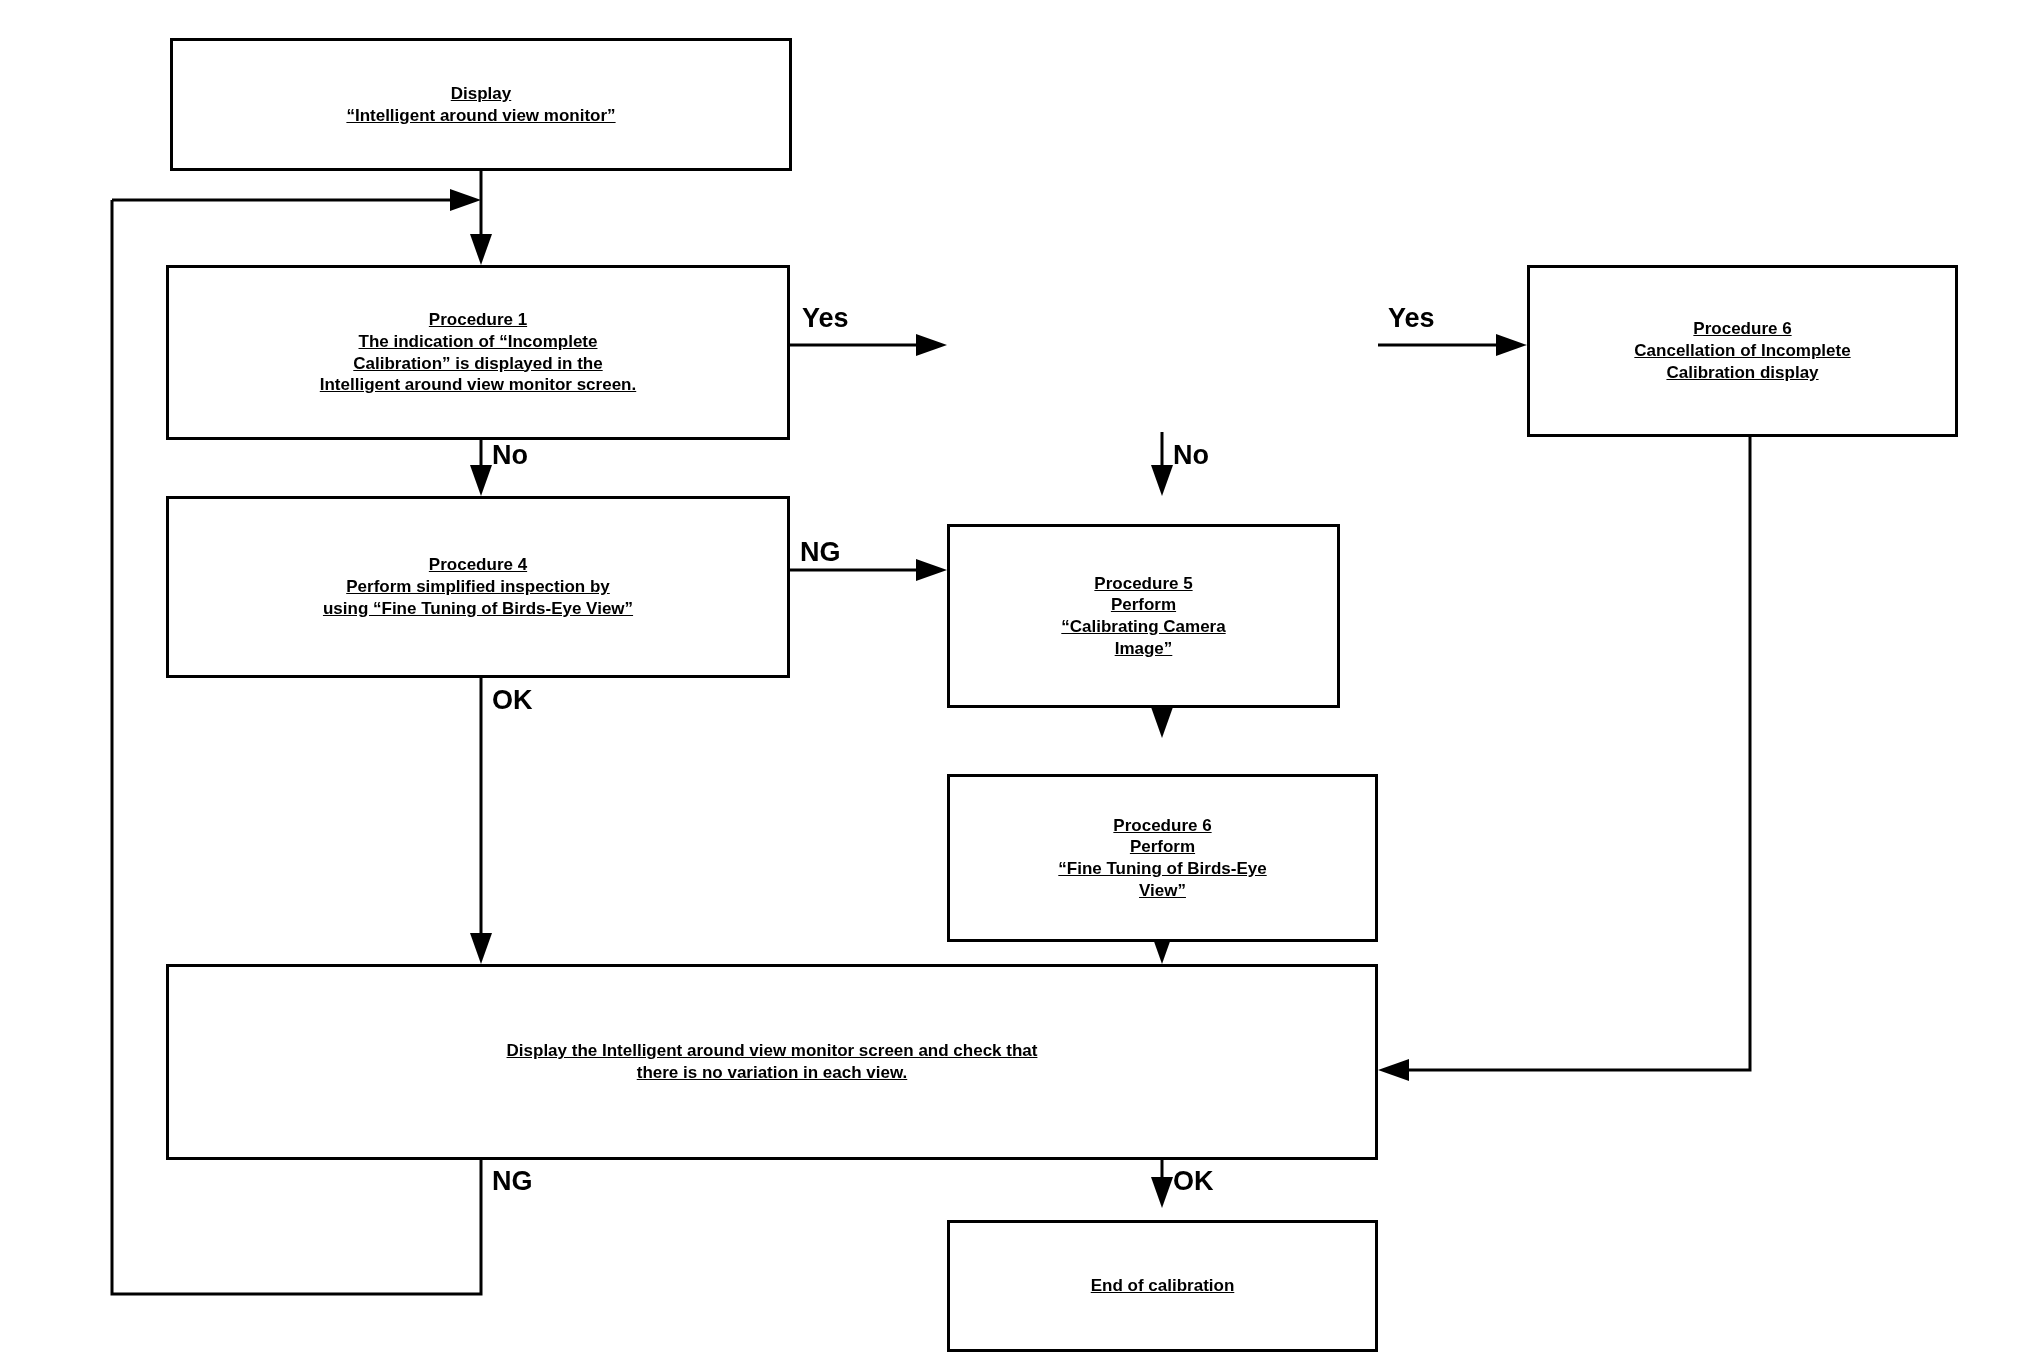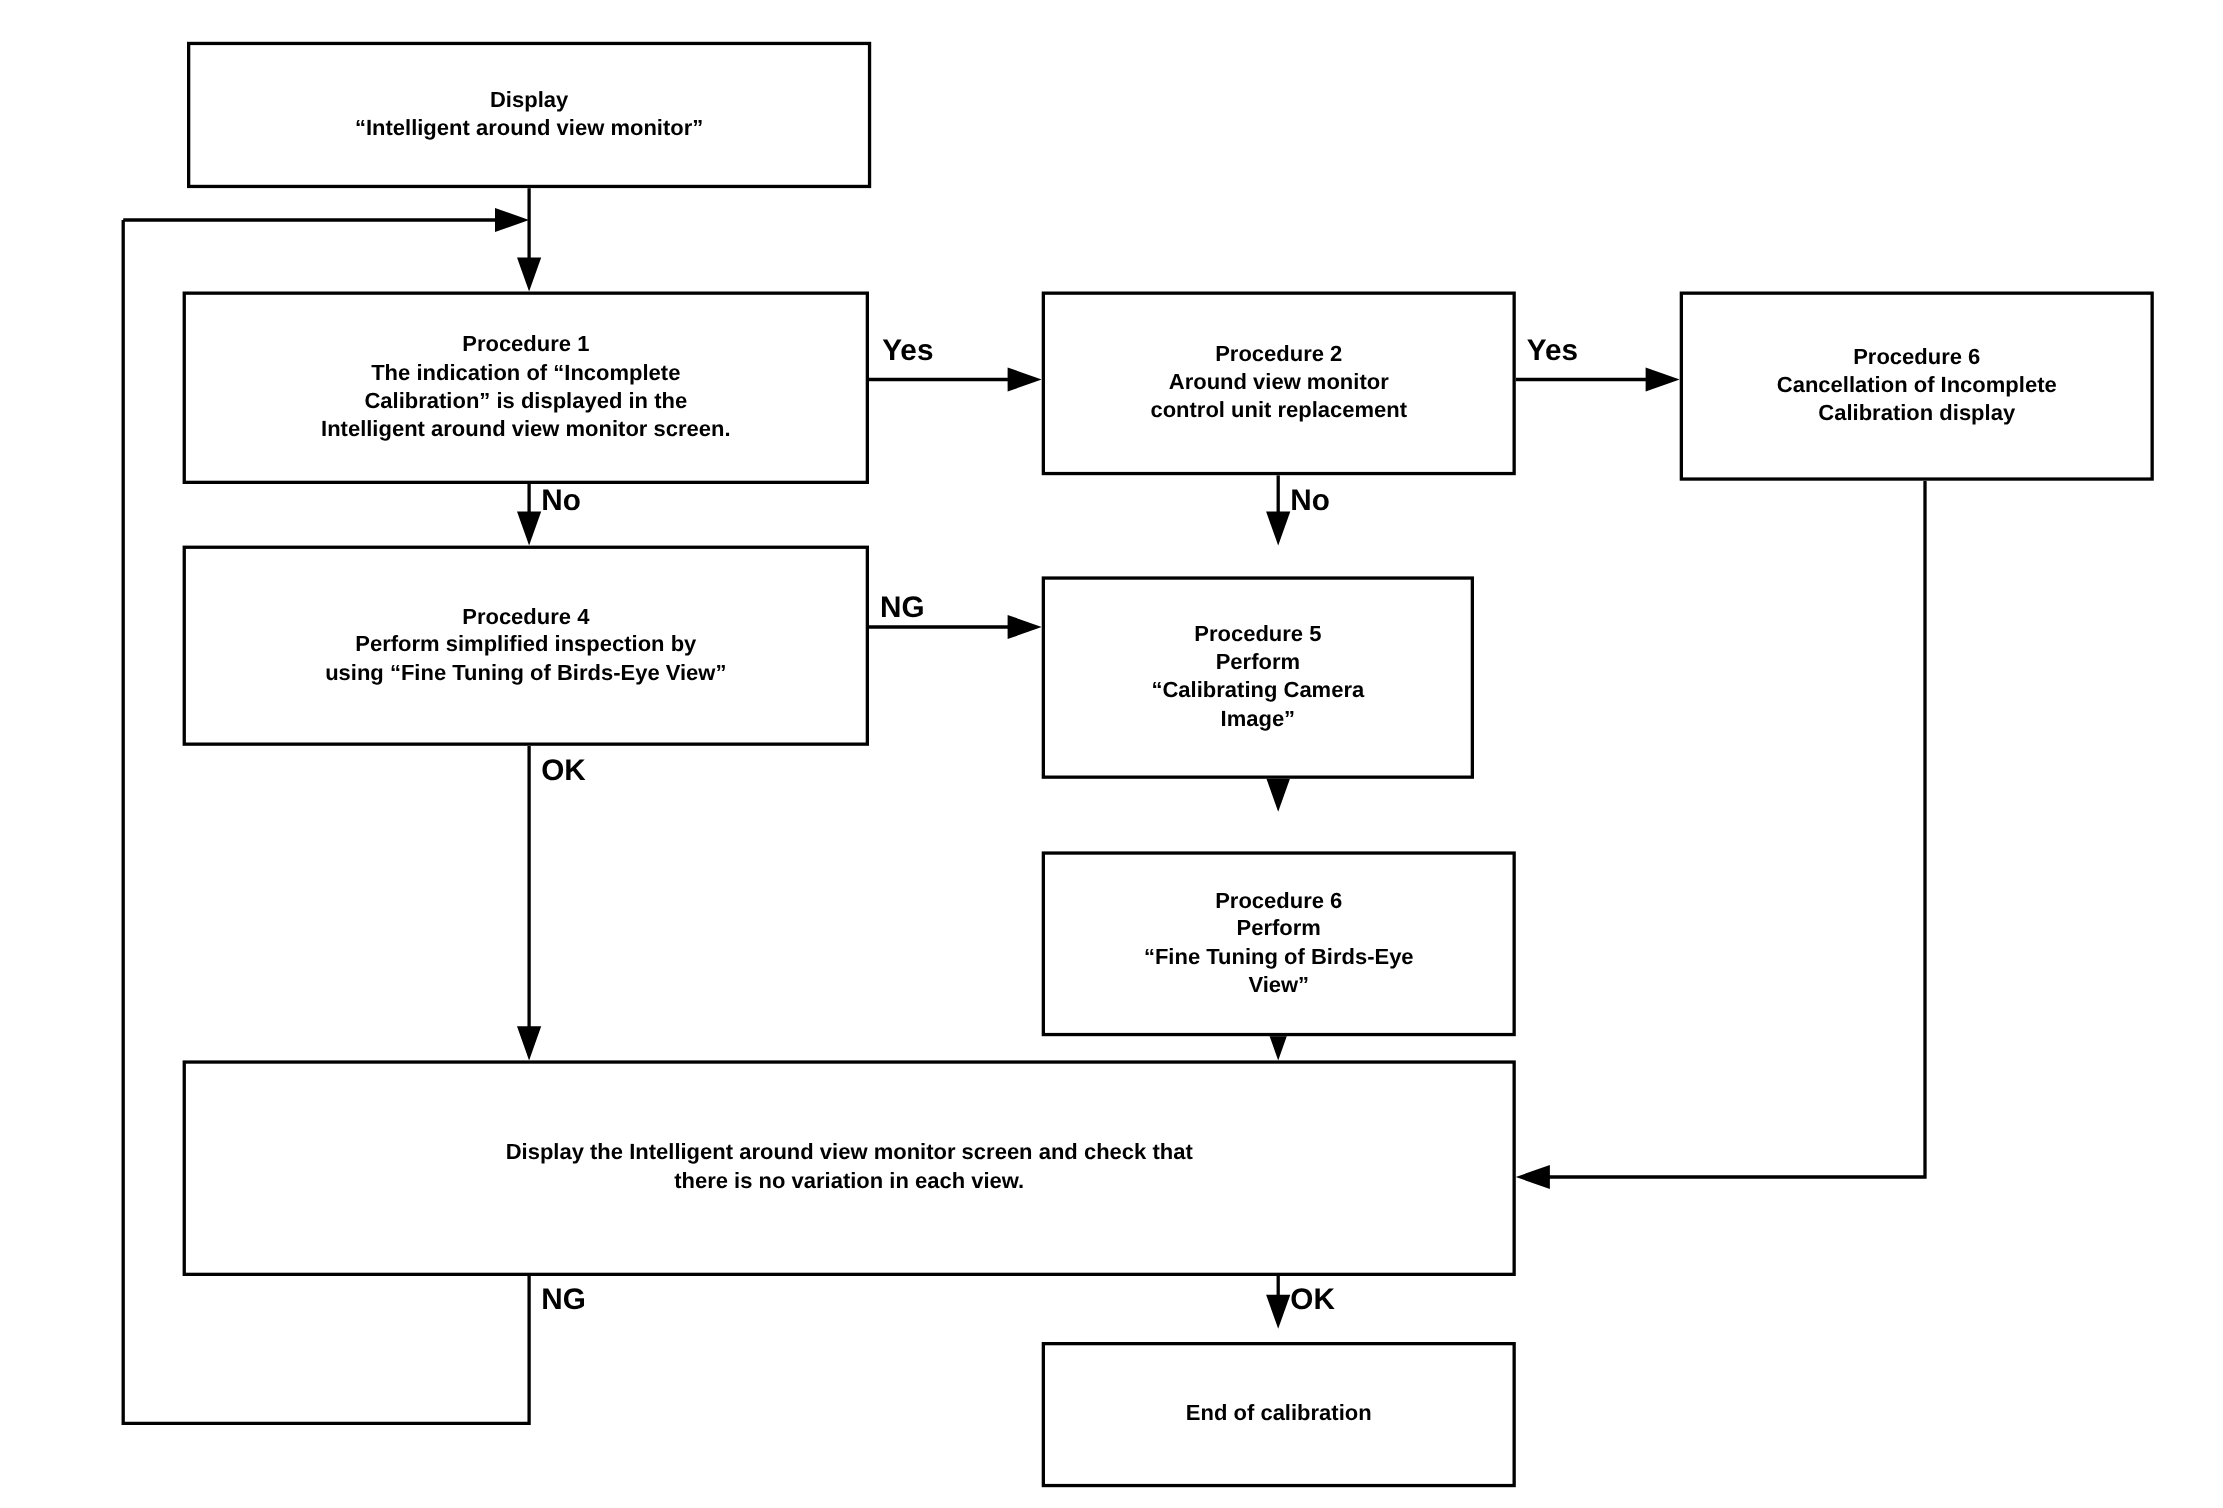--- a/index.html
+++ b/index.html
@@ -19,24 +19,25 @@
     position: absolute;
     box-sizing: border-box;
     border: 3px solid #000000;
     background: #ffffff;
     display: flex;
     align-items: center;
     justify-content: center;
     text-align: center;
     color: #000000;
     font-weight: 700;
-    font-size: 20px;
+    font-size: 17px;
     line-height: 1.28;
     padding: 4px 10px;
     white-space: pre-line;
+    text-decoration: underline;
   }
   .edge-label {
     position: absolute;
     color: #000000;
     font-weight: 700;
     font-size: 27px;
     line-height: 1;
     white-space: nowrap;
   }
   svg.wires {
@@ -102,23 +103,20 @@
   </svg>
 
   <div class="node" style="left:170px; top:38px; width:622px; height:133px;">Display
 “Intelligent around view monitor”</div>
 
   <div class="node" style="left:166px; top:265px; width:624px; height:175px;">Procedure 1
 The indication of “Incomplete
 Calibration” is displayed in the
 Intelligent around view monitor screen.</div>
 
-  <div class="node" style="left:947px; top:265px; width:431px; height:167px;">Procedure 2
-Around view monitor
-control unit replacement</div>
 
   <div class="node" style="left:1527px; top:265px; width:431px; height:172px;">Procedure 6
 Cancellation of Incomplete
 Calibration display</div>
 
   <div class="node" style="left:166px; top:496px; width:624px; height:182px;">Procedure 4
 Perform simplified inspection by
 using “Fine Tuning of Birds-Eye View”</div>
 
   <div class="node" style="left:947px; top:496px; width:393px; height:184px;margin-top:28px;">Procedure 5

